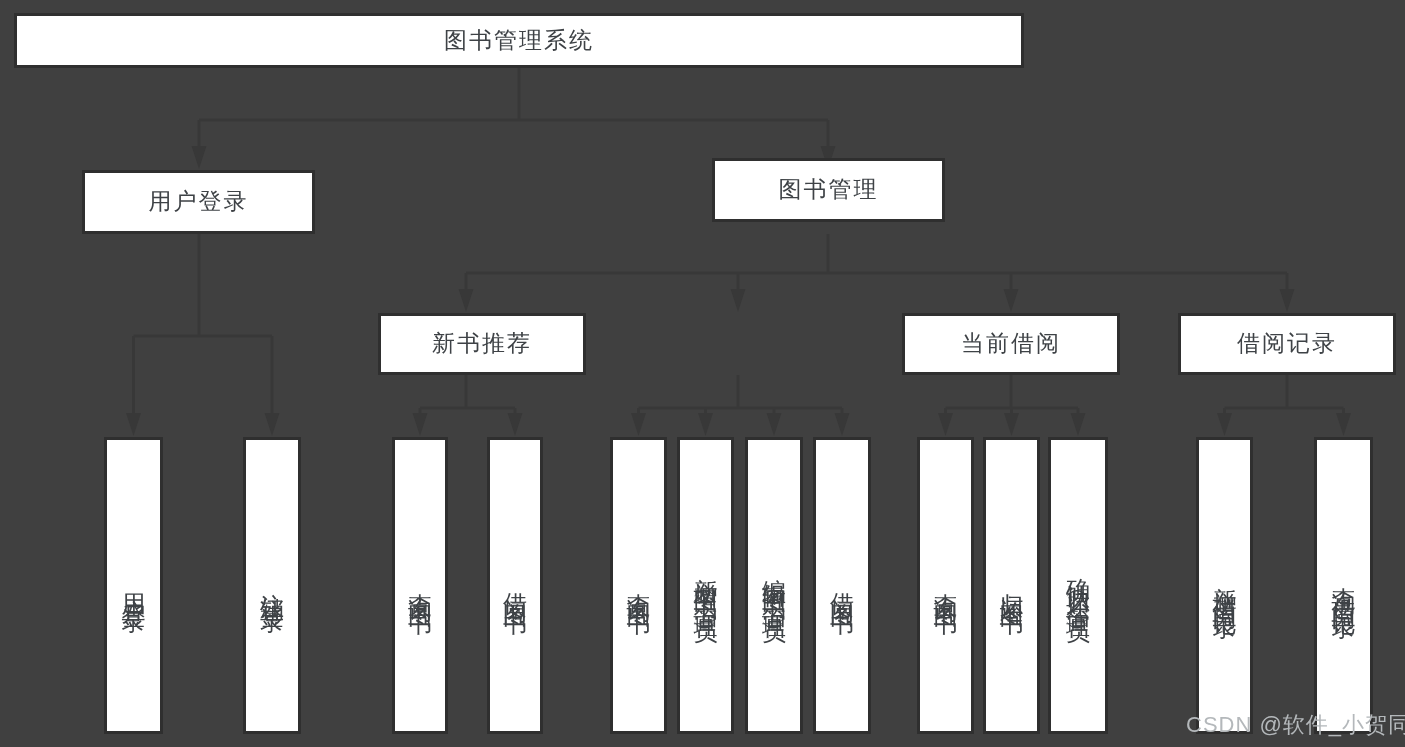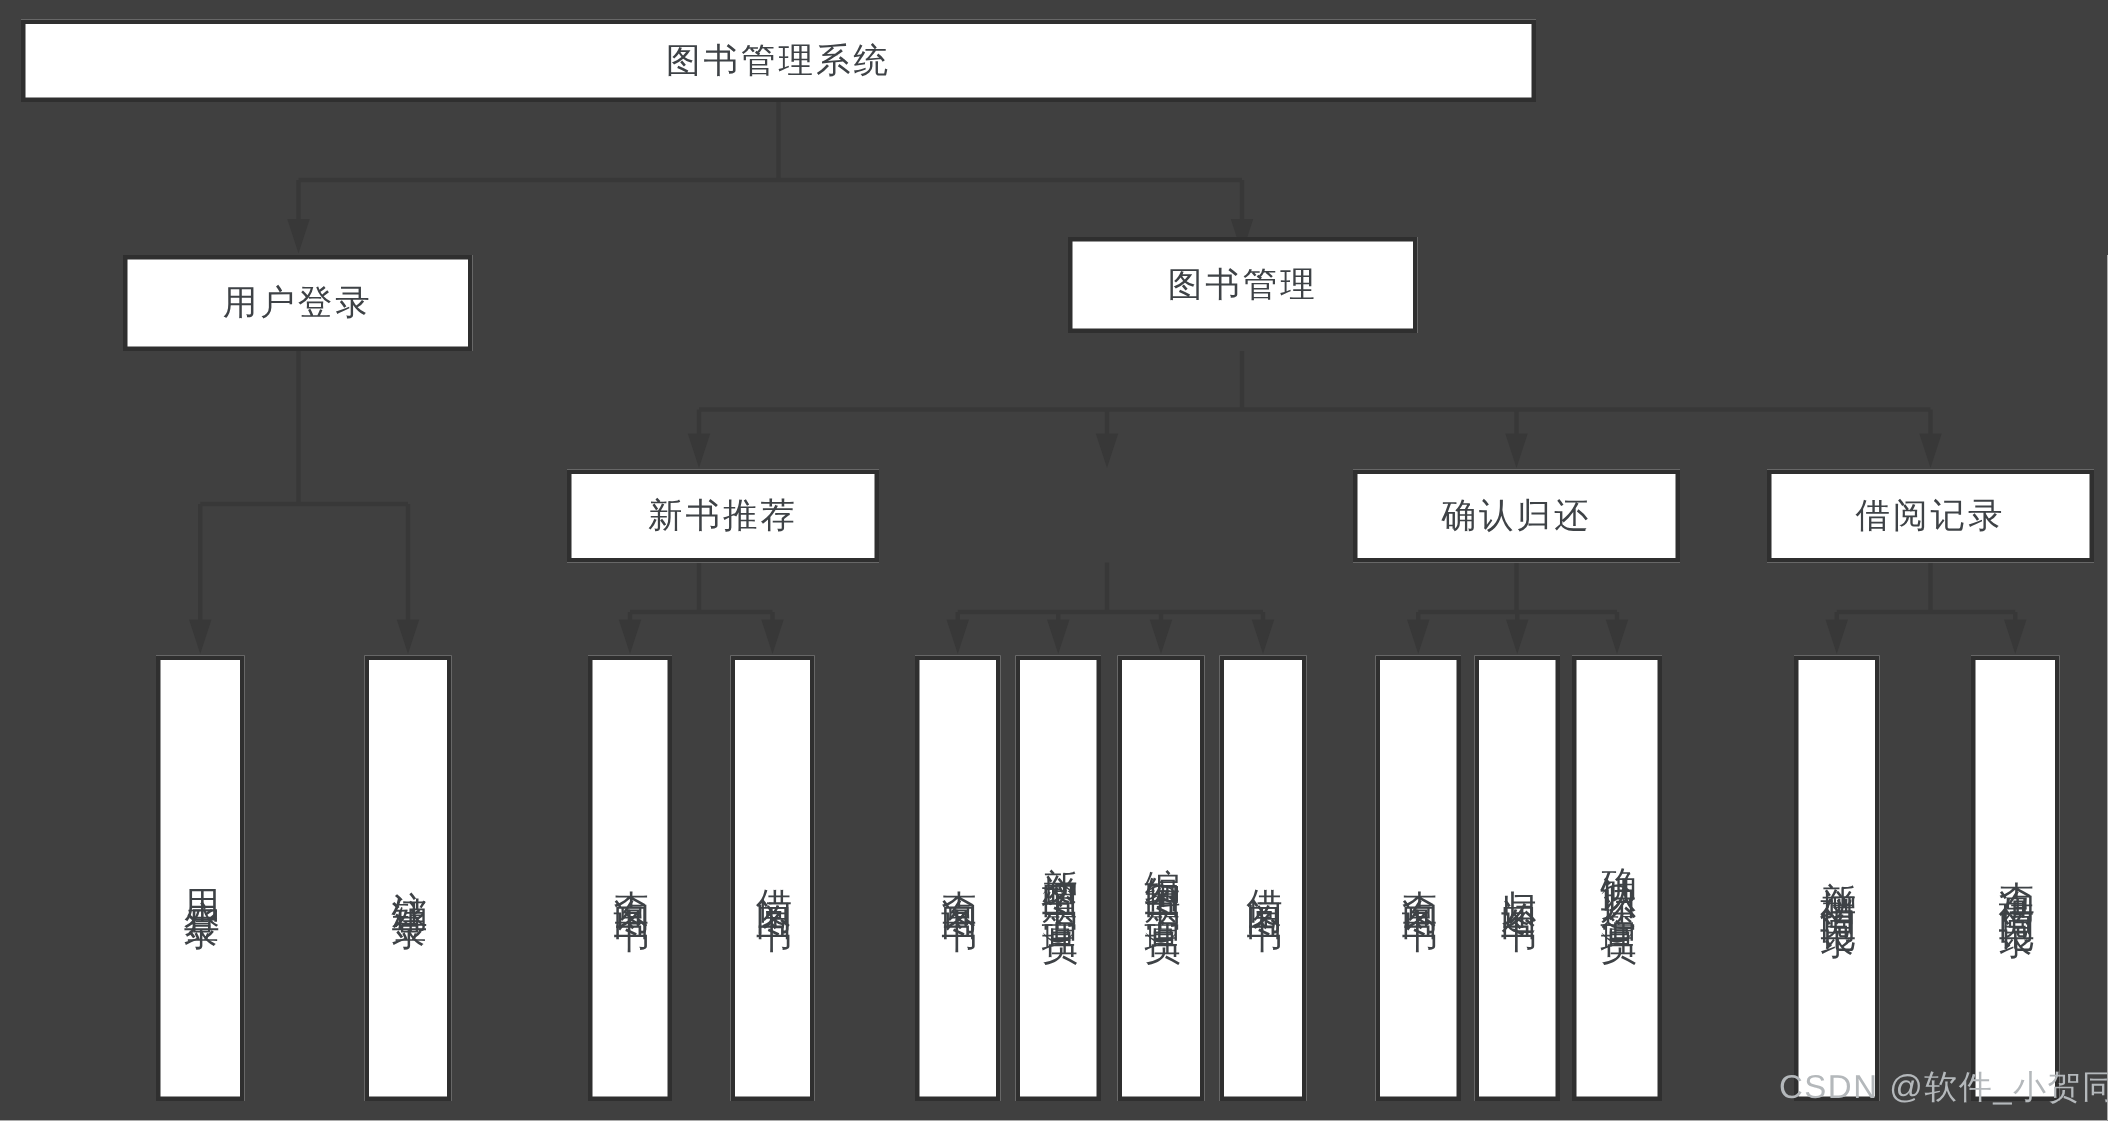--- a/index.html
+++ b/index.html
@@ -123,21 +123,21 @@
     <span class="lbl">用户登录</span>
   </div>
   <div class="box" id="n-book-mgmt">
     <span class="lbl">图书管理</span>
   </div>
 
   <div class="box" id="n-new-book-rec">
     <span class="lbl">新书推荐</span>
   </div>
   <div class="box" id="n-current-borrow">
-    <span class="lbl">确认归还</span>
+    <span class="lbl">当前借阅</span>
   </div>
   <div class="box" id="n-borrow-record">
     <span class="lbl">借阅记录</span>
   </div>
 
   <div class="box v" id="n-leaf-user-login">
     <span class="lbl">用户登录</span>
   </div>
   <div class="box v" id="n-leaf-logout">
     <span class="lbl">注销登录</span>

